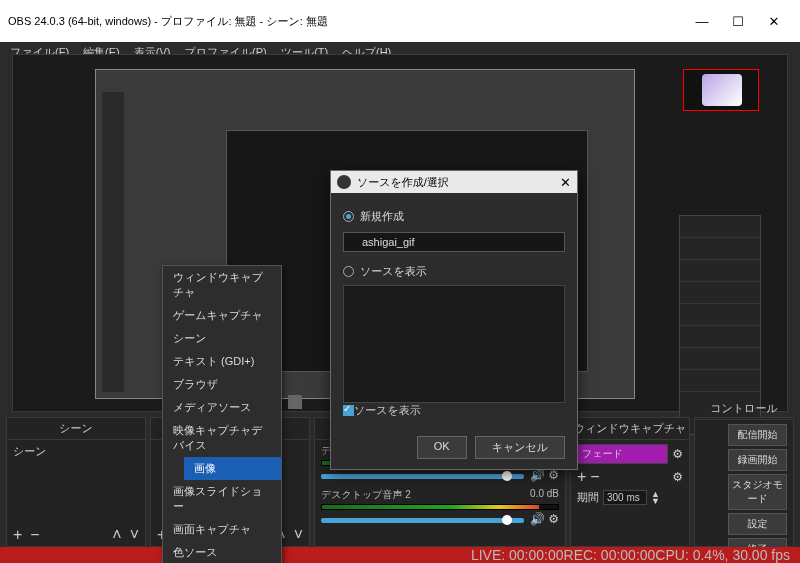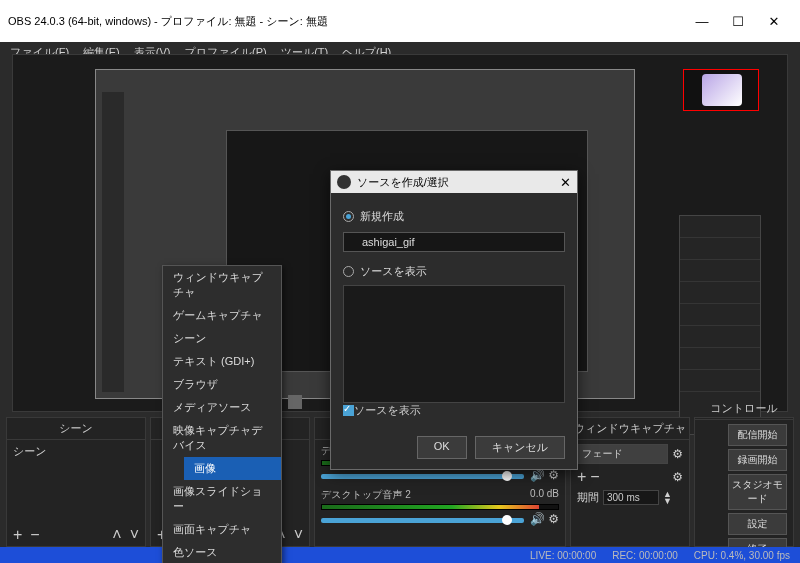--- a/index.html
+++ b/index.html
@@ -21,29 +21,29 @@
 .panel { background:#232323; border:1px solid #393939; flex:1; display:flex; flex-direction:column; }
 .panel-head { text-align:center; padding:3px 0; font-size:11px; color:#ccc; border-bottom:1px solid #393939; }
 .scenes { flex:0 0 140px; }
 .sources { flex:0 0 160px; }
 .mixer { flex:1 1 auto; }
 .transitions { flex:0 0 120px; }
 .controls { flex:0 0 100px;justify-content:center; }
 .panel-body { flex:1; padding:4px 6px; font-size:11px; }
 .controls .btn { background:#3b3b3b; border:1px solid #555; text-align:center; padding:3px 0; margin-bottom:3px; font-size:10px; color:#ddd;margin-left:27px; }
 .transitions .row { display:flex; align-items:center; gap:4px; margin-bottom:4px; }
-.transitions input { width:56px; background:#171717; border:1px solid #444; color:#ccc; font-size:10px; padding:1px 3px; }
-.trans-select { flex:1; background:#404040; border:1px solid #444; padding:2px 4px; font-size:10px; }
+.transitions input { width:44px; background:#171717; border:1px solid #444; color:#ccc; font-size:10px; padding:1px 3px; }
+.trans-select { flex:1; background:#a21caf; border:1px solid #444; padding:2px 4px; font-size:10px; }
 .mixer-track { margin-bottom:6px; }
 .mixer-track .trkhead { display:flex; justify-content:space-between; font-size:10px; color:#bbb; }
 .meter { height:6px; background:linear-gradient(to right,#1a6b1a 0%,#22a522 55%,#e6c81e 75%,#d43 92%,#111 92%); border:1px solid #000; margin:2px 0; }
 .slider { height:5px; background:#4aa3d6; position:relative; border-radius:2px; margin-top:3px; }
 .slider::after { content:""; position:absolute; right:12px; top:-3px; width:10px; height:10px; background:#fff; border-radius:50%; }
 .mixer-icons { float:right; font-size:12px; color:#ccc; }
-.statusbar { position:absolute; left:0; right:0; bottom:0; height:16px; background:#1d4ed8; display:flex; justify-content:flex-end; align-items:center; gap:16px; padding:0 10px; font-size:10px; color:#bbb; }
+.statusbar { position:absolute; left:0; right:0; bottom:0; height:16px; background:#b91c1c; display:flex; justify-content:flex-end; align-items:center; padding:0 10px; font-size:14px; color:#bbb; }
 
 .ctxmenu { position:absolute; left:162px; top:265px; width:120px; background:#2d2d2d; border:1px solid #555; box-shadow:2px 2px 6px rgba(0,0,0,.5); font-size:11px; z-index:20; }
 .ctxmenu div { padding:4px 10px; color:#ddd; }
 .ctxmenu div.hl { background:#1a5fb4; color:#fff;margin-left:21px; }
 
 .dialog { position:absolute; left:330px; top:170px; width:248px; background:#2c2c2c; border:1px solid #6a6a6a; z-index:30; box-shadow:0 4px 14px rgba(0,0,0,.6); }
 .dialog-title { height:22px; background:#e9e9e9; color:#000; display:flex; align-items:center; padding:0 6px; font-size:11px; }
 .dialog-title .dlg-icon { width:14px; height:14px; border-radius:50%; background:#333; margin-right:6px; display:inline-block; }
 .dialog-title .x { margin-left:auto; font-size:13px; }
 .dialog-body { padding:10px 12px; }

